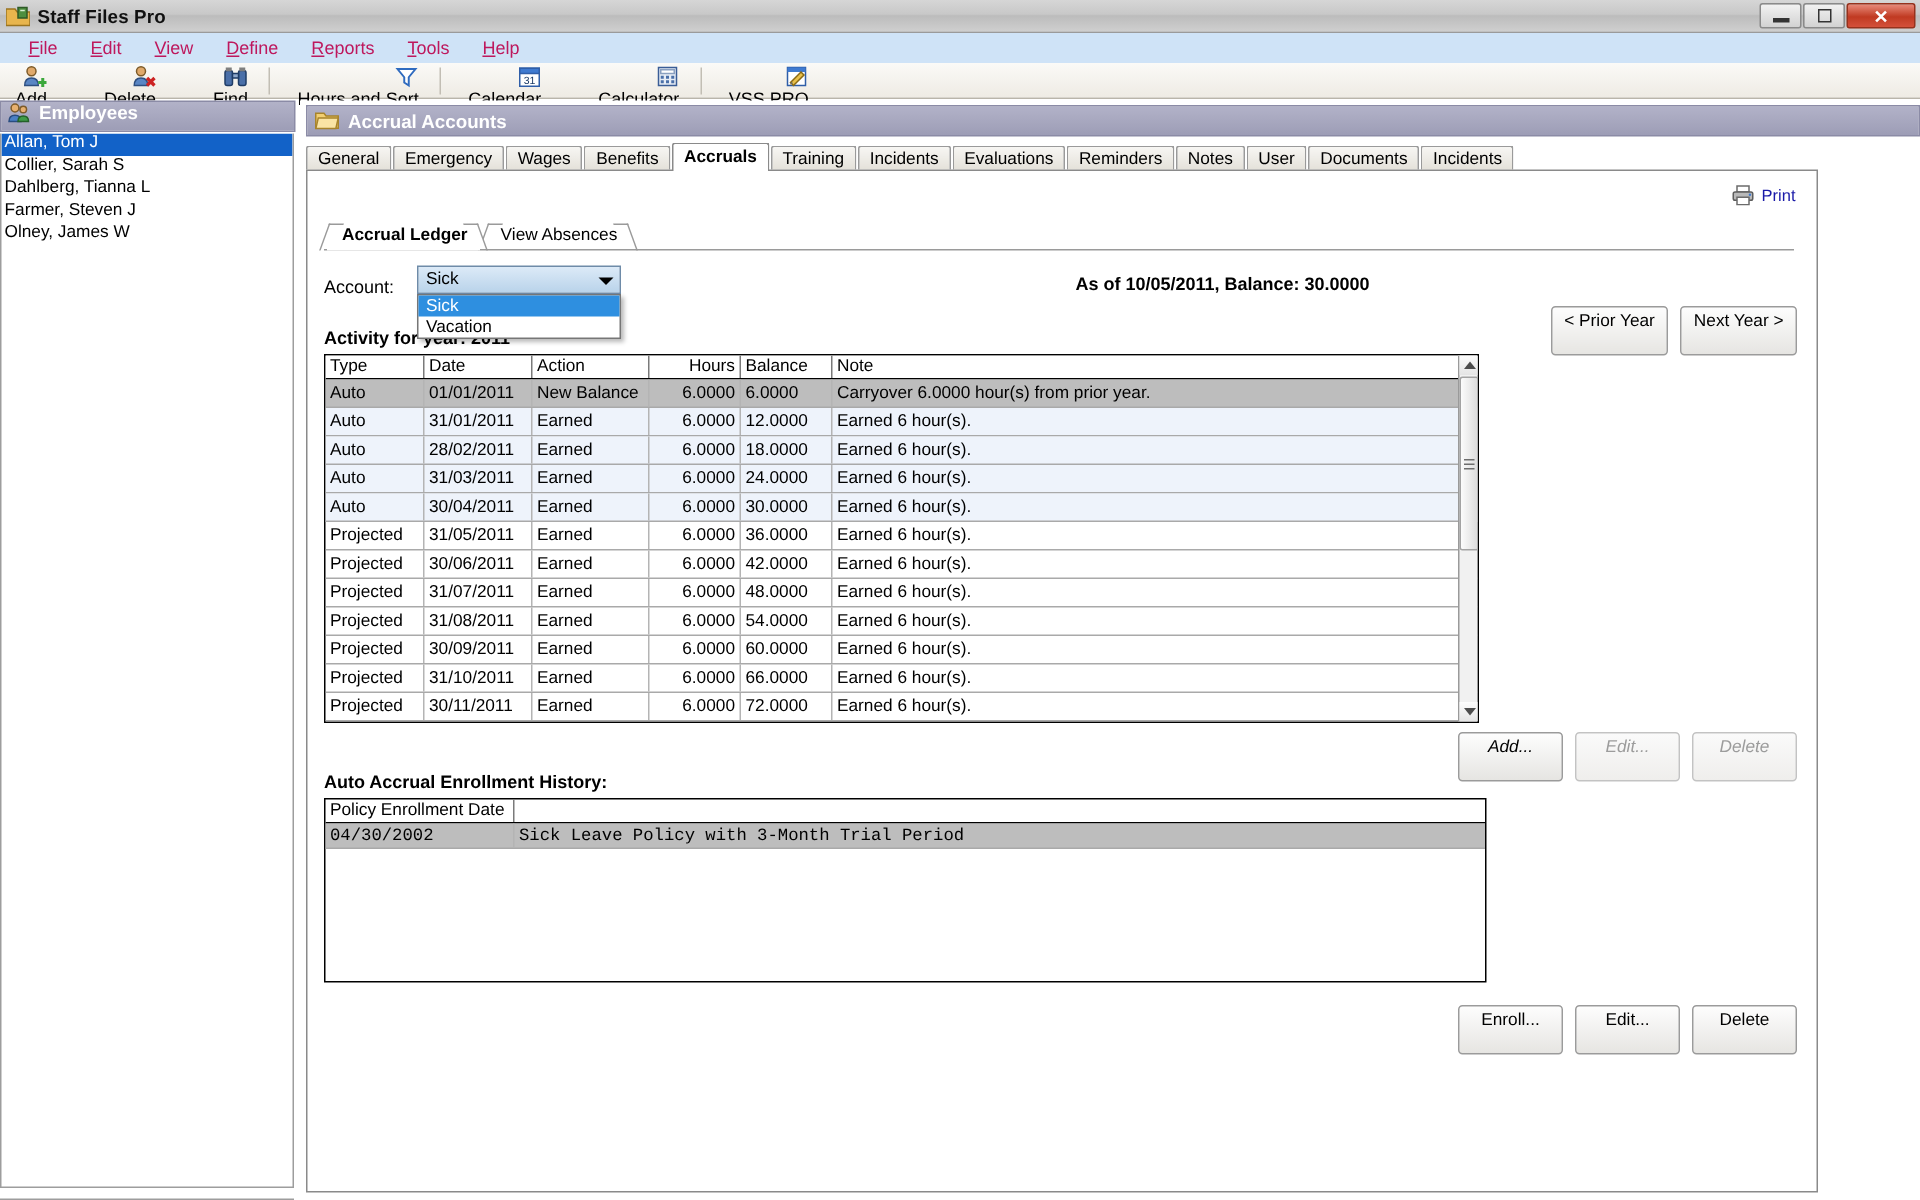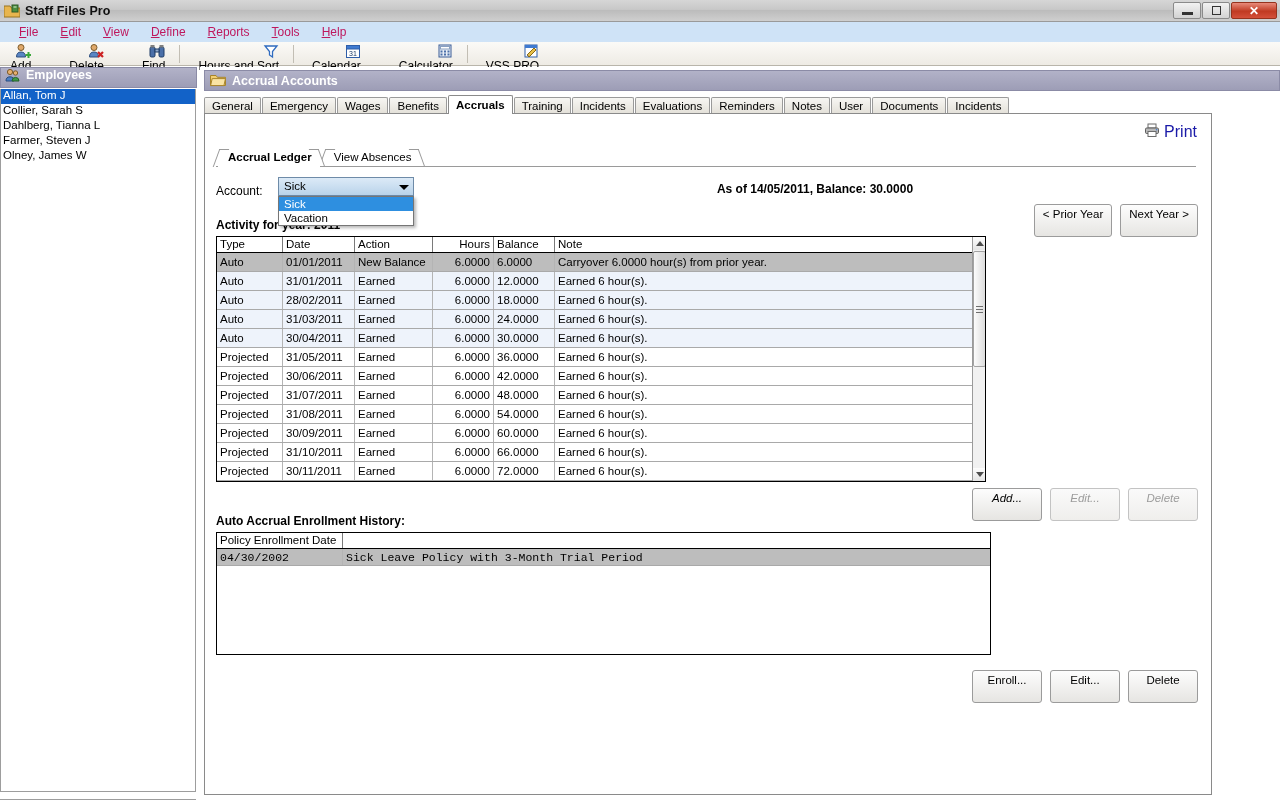--- a/index.html
+++ b/index.html
@@ -118,22 +118,22 @@
     height: 19px; line-height: 18px; font-weight: bold; background: #ffffff;
     border-color: #8a8a8a; position: relative; z-index: 3;
   }
 
   .tab-panel {
     position: absolute; left: 4px; top: 46px; width: 1008px; height: 682px;
     border: 1px solid #8a8a8a; background: #ffffff;
   }
 
   .print-link {
-    position: absolute; right: 14px; top: 9px; display: flex; align-items: flex-start;
-    color: #1a1aa8; font-size: 16px;
+    position: absolute; right: 14px; top: 9px; display: flex; align-items: flex-end;
+    color: #1a1aa8; font-size: 11px;
   }
   .printer-icon { width: 16px; height: 14px; margin-right: 4px; position: relative; }
 
   
   .inner-tabs {
     position: absolute; left: 11px; top: 35px; width: 980px; height: 18px;
     border-bottom: 1px solid #9a9a9a;
     display: flex; align-items: flex-end;
   }
   .itab {
@@ -454,21 +454,21 @@
 
     <div class="combo">
       <span class="combo-text">Sick</span>
       <span class="combo-arrow"></span>
     </div>
     <div class="combo-list">
       <div class="combo-opt hl">Sick</div>
       <div class="combo-opt">Vacation</div>
     </div>
 
-    <div class="balance-text">As of 14/05/2011, Balance: 30.0000</div>
+    <div class="balance-text">As of 10/05/2011, Balance: 30.0000</div>
 
     <div class="yrbtns">
       <span class="btn">&lt; Prior Year</span>
       <span class="btn">Next Year &gt;</span>
     </div>
 
     <div class="activity-label">Activity for year: 2011</div>
 
     <div class="grid">
       <div class="grid-head">

